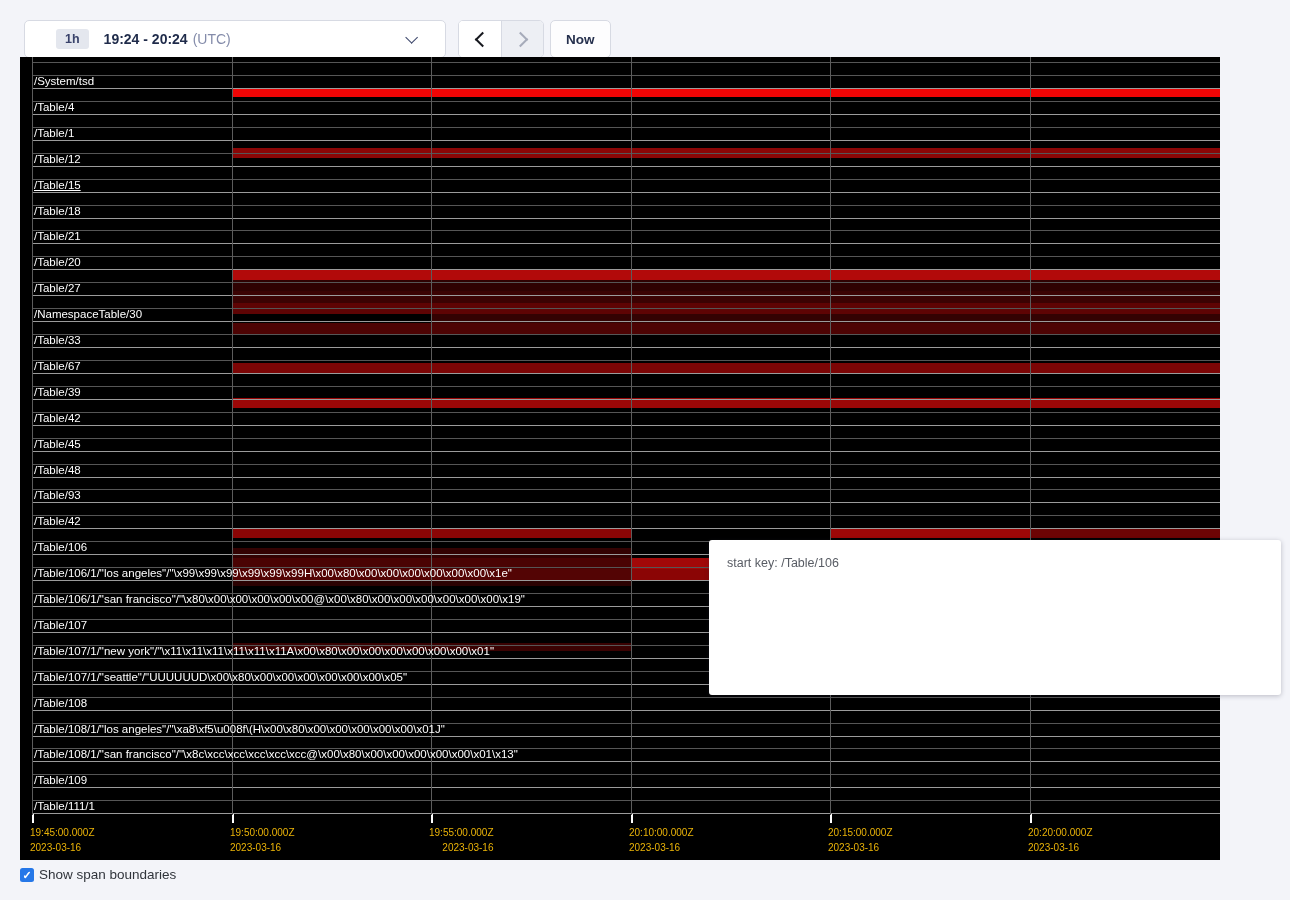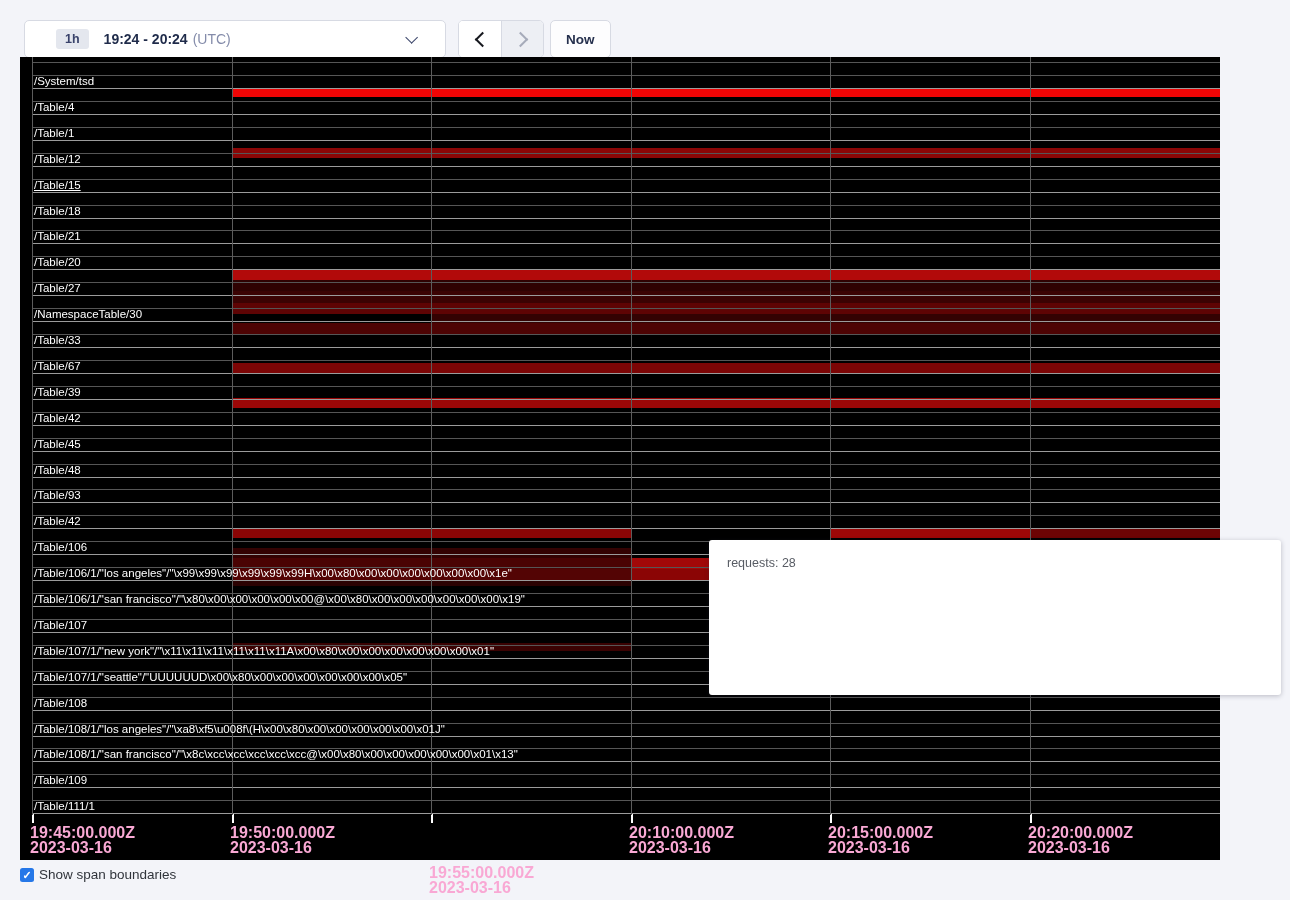--- a/index.html
+++ b/index.html
@@ -24,21 +24,21 @@
              font-size:13.5px; font-weight:bold; color:#25304d; cursor:pointer; font-family:"Liberation Sans",sans-serif; }
 
   
   .canvas { position:absolute; left:20px; top:57px; width:1200px; height:803px; background:#000; cursor:crosshair; }
   .vline { position:absolute; top:0; width:1px; height:758px; background:#5c5c5c; }
   .hline { position:absolute; height:1px; background:#565656; left:12px; right:0; }
   .hline.major { background:#9b9b9b; }
   .band { position:absolute; }
   .rowlabel { position:absolute; left:14px; height:13px; line-height:13px; font-size:11.5px; color:#fff; white-space:nowrap; z-index:3; }
   .tick { position:absolute; width:2px; height:9px; background:#fff; }
-  .timelabel { position:absolute; color:#f9a8d4; font-size:16px; font-weight:700; line-height:15px; white-space:nowrap; }
+  .timelabel { position:absolute; color:#eab308; font-size:10px; font-weight:400; line-height:15px; white-space:nowrap; }
 
   
   .tooltip { position:absolute; left:709px; top:540px; width:572px; height:155px; background:#fff; border-radius:3px;
              box-shadow:0 1px 5px rgba(40,40,60,.28); z-index:10; padding:11px 18px; }
   .tooltip .tline { font-size:12.5px; color:#585c64; line-height:20px; margin-top:13px; white-space:nowrap; }
   .tooltip .tline:first-child { margin-top:2px; }
 
   
   .footer { position:absolute; left:20px; top:867px; display:flex; align-items:center; cursor:pointer; }
   .checkbox { width:14px; height:14px; background:#2577e8; border-radius:2.5px; color:#fff; font-size:11px; font-weight:bold;
@@ -185,21 +185,21 @@
     <div class="timelabel" style="left: 10px; top: 768px;">
       <div>19:45:00.000Z</div>
       <div>2023-03-16</div>
     </div>
     <div class="tick" style="left: 212px; top: 757px;"></div>
     <div class="timelabel" style="left: 210px; top: 768px;">
       <div>19:50:00.000Z</div>
       <div>2023-03-16</div>
     </div>
     <div class="tick" style="left: 411px; top: 757px;"></div>
-    <div class="timelabel" style="left: 409px; top: 808px;">
+    <div class="timelabel" style="left: 409px; top: 768px; text-align: right;">
       <div>19:55:00.000Z</div>
       <div>2023-03-16</div>
     </div>
     <div class="tick" style="left: 611px; top: 757px;"></div>
     <div class="timelabel" style="left: 609px; top: 768px;">
       <div>20:10:00.000Z</div>
       <div>2023-03-16</div>
     </div>
     <div class="tick" style="left: 810px; top: 757px;"></div>
     <div class="timelabel" style="left: 808px; top: 768px;">
@@ -207,19 +207,19 @@
       <div>2023-03-16</div>
     </div>
     <div class="tick" style="left: 1010px; top: 757px;"></div>
     <div class="timelabel" style="left: 1008px; top: 768px;">
       <div>20:20:00.000Z</div>
       <div>2023-03-16</div>
     </div>
   </div>
 
 <div class="tooltip" id="tooltip">
-    <div class="tline">requests: 28</div>
+    <div class="tline">start key: /Table/106</div>
   </div>
 
 <div class="footer">
   <span class="checkbox">✓</span>
   <span class="checkbox-label">Show span boundaries</span>
 </div>
 
 </body></html>

